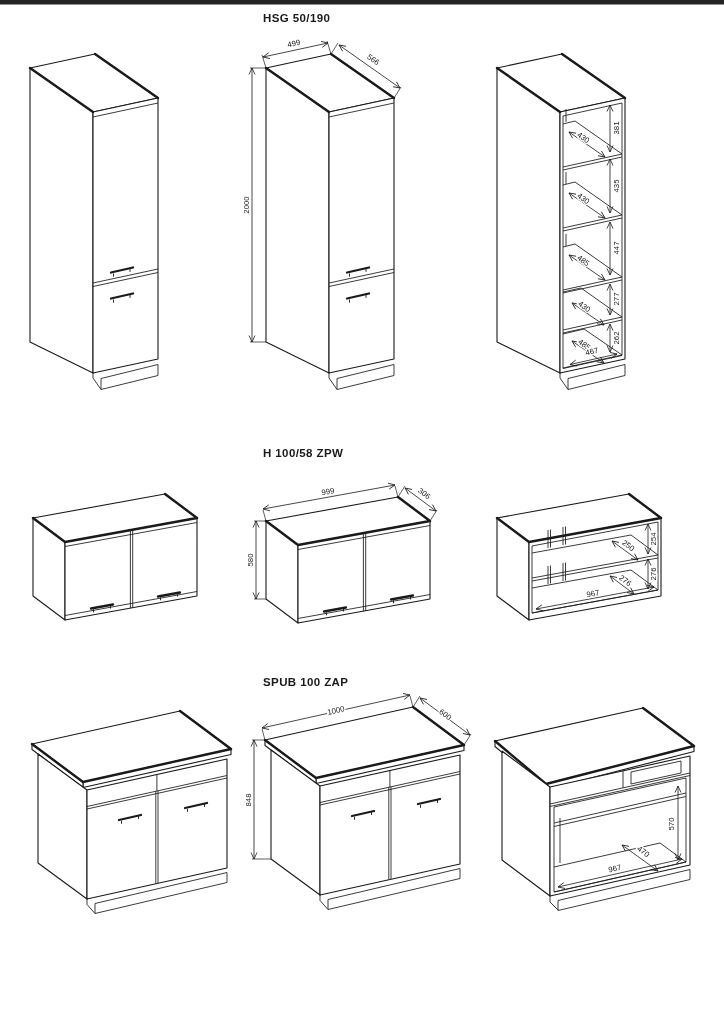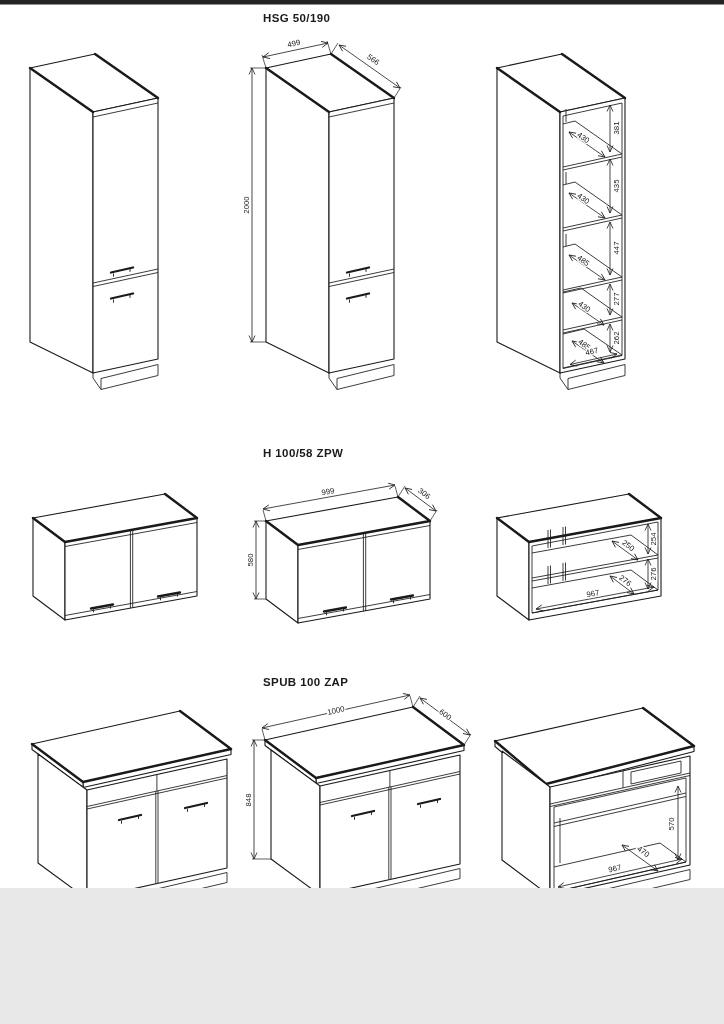--- a/index.html
+++ b/index.html
@@ -1,16 +1,16 @@
 <!DOCTYPE html>
 <html><head>
 <meta charset="utf-8">
 <style>
   html,body{margin:0;padding:0;background:#e8e8e8;}
-  .stage{position:relative;width:724px;height:888px;background:#ffffff;margin:0 auto;overflow:hidden;}
+  .stage{position:relative;width:724px;height:1024px;background:#ffffff;margin:0 auto;overflow:hidden;}
   svg{position:absolute;left:0;top:0;}
   .face{fill:#ffffff;stroke:#1a1a1a;stroke-width:1.1;stroke-linejoin:round;}
   .thick{fill:none;stroke:#1a1a1a;stroke-width:2.4;stroke-linecap:round;}
   .thin{fill:none;stroke:#1a1a1a;stroke-width:0.85;stroke-linejoin:round;}
   .bar{fill:none;stroke:#1a1a1a;stroke-width:2.3;stroke-linecap:round;}
   .post{fill:none;stroke:#1a1a1a;stroke-width:0.9;}
   .dim{fill:none;stroke:#1a1a1a;stroke-width:0.8;}
   .ext{fill:none;stroke:#1a1a1a;stroke-width:0.7;}
   text{font-family:"Liberation Sans","DejaVu Sans",sans-serif;fill:#1a1a1a;}
   .title{font-size:11.5px;font-weight:bold;letter-spacing:0.4px;}

